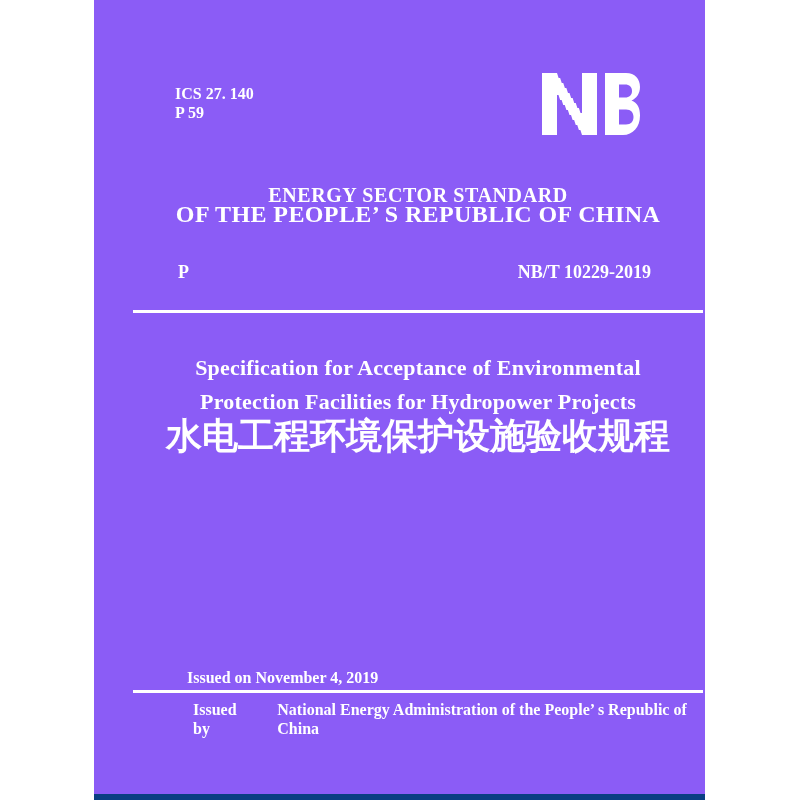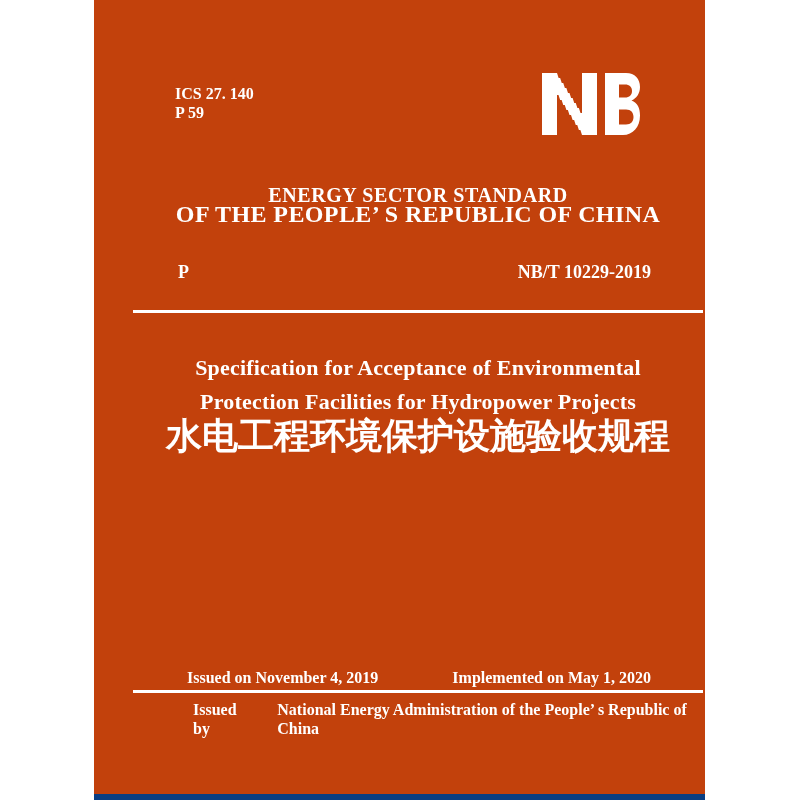--- a/index.html
+++ b/index.html
@@ -1,18 +1,18 @@
 <!DOCTYPE html>
 <html><head>
 <meta charset="utf-8">
 <style>
   html,body{margin:0;padding:0;background:#ffffff;}
   .page{position:relative;width:800px;height:800px;background:#ffffff;overflow:hidden;
         font-family:"Liberation Serif","DejaVu Serif",serif;}
-  .cover{position:absolute;left:94px;top:0;width:611px;height:800px;background:#c2410c;}
+  .cover{position:absolute;left:94px;top:0;width:611px;height:800px;background:#8b5cf6;}
   .bottom-edge{position:absolute;left:0;bottom:0;width:100%;height:6px;background:#0a3e82;}
   .cover *{color:#ffffff;}
 
   .ics-block{position:absolute;left:81px;top:84px;font-weight:bold;font-size:16px;line-height:19px;
              font-family:"Liberation Serif","DejaVu Serif",serif;}
 
   .nb-logo{position:absolute;left:448px;top:72px;width:98px;height:64px;}
   .nb-logo svg{display:block;width:100%;height:100%;}
 
   .row{position:absolute;left:39px;width:570px;text-align:center;}
@@ -75,21 +75,20 @@
     </div>
 
     <div class="rule rule-top"></div>
 
     <div class="row title-en1">Specification for Acceptance of Environmental</div>
     <div class="row title-en2">Protection Facilities for Hydropower Projects</div>
     <div class="row title-zh">水电工程环境保护设施验收规程</div>
 
     <div class="row issued-row">
       <span>Issued on November 4, 2019</span>
-      <span>Implemented on May 1, 2020</span>
     </div>
 
     <div class="rule rule-bottom"></div>
 
     <div class="row issuedby-row">
       <span>Issued by</span>
       <span>National Energy Administration of the People’ s Republic of China</span>
     </div>
 
     <div class="bottom-edge"></div>

